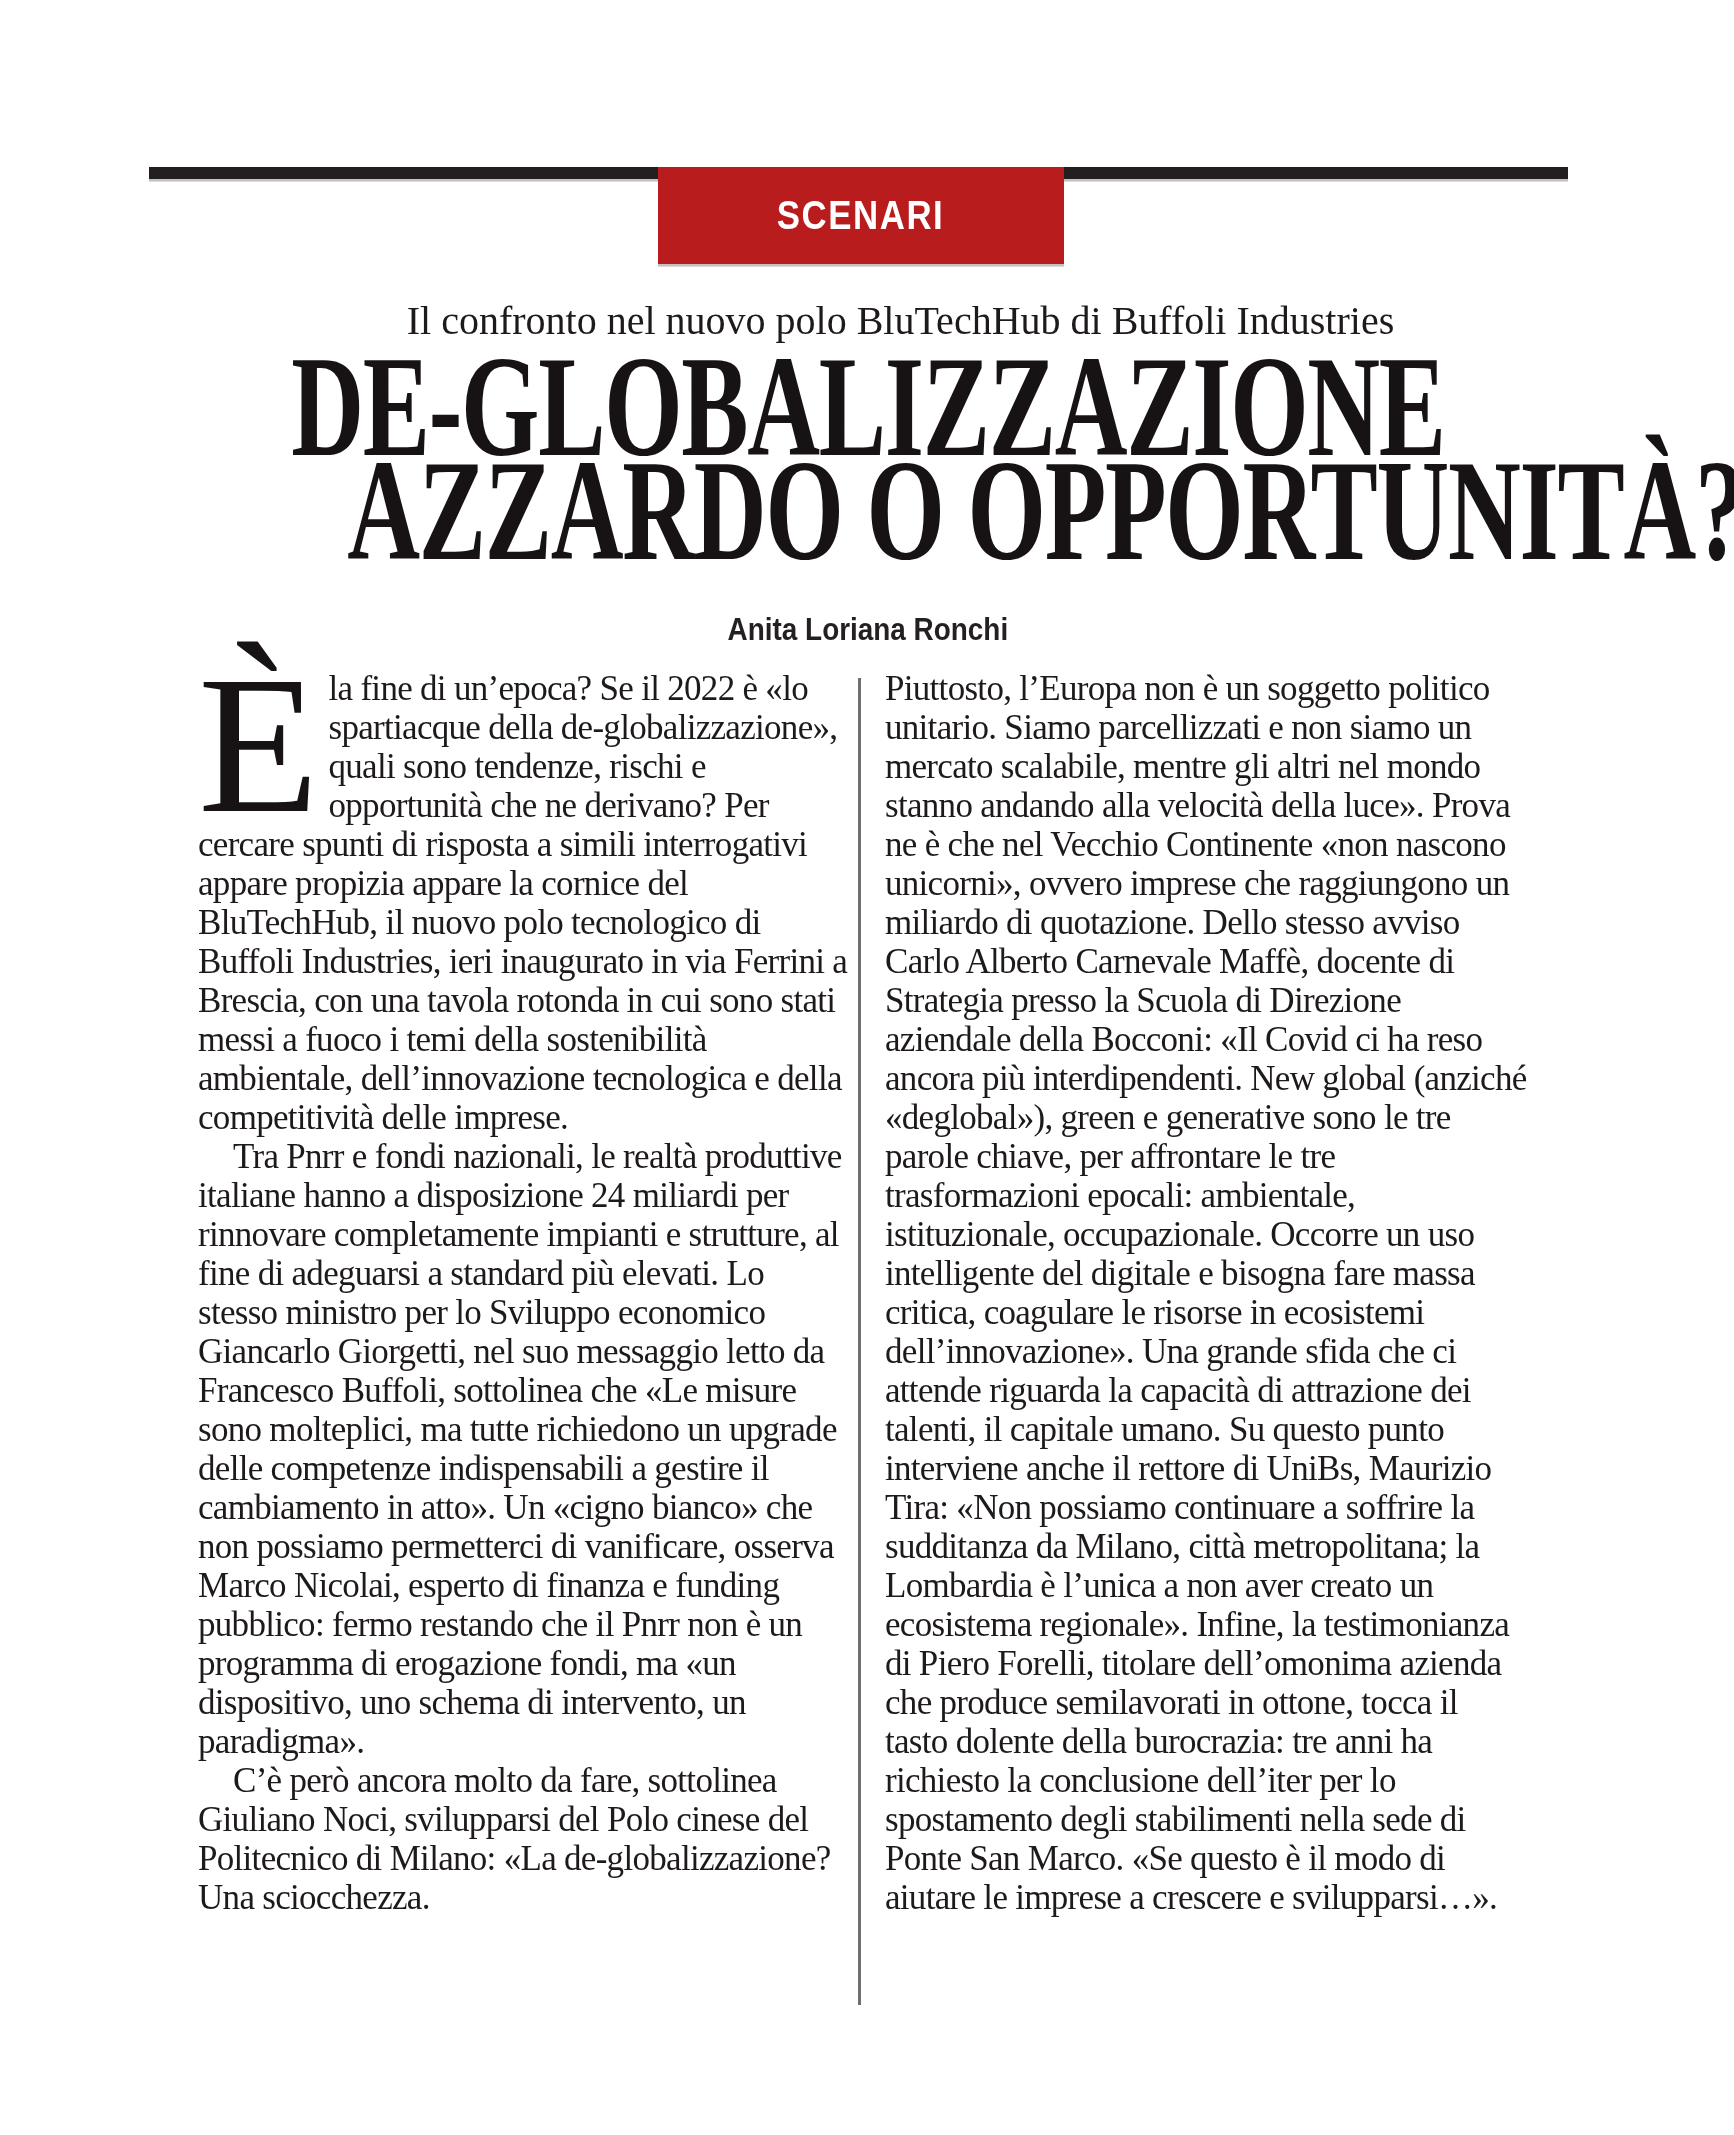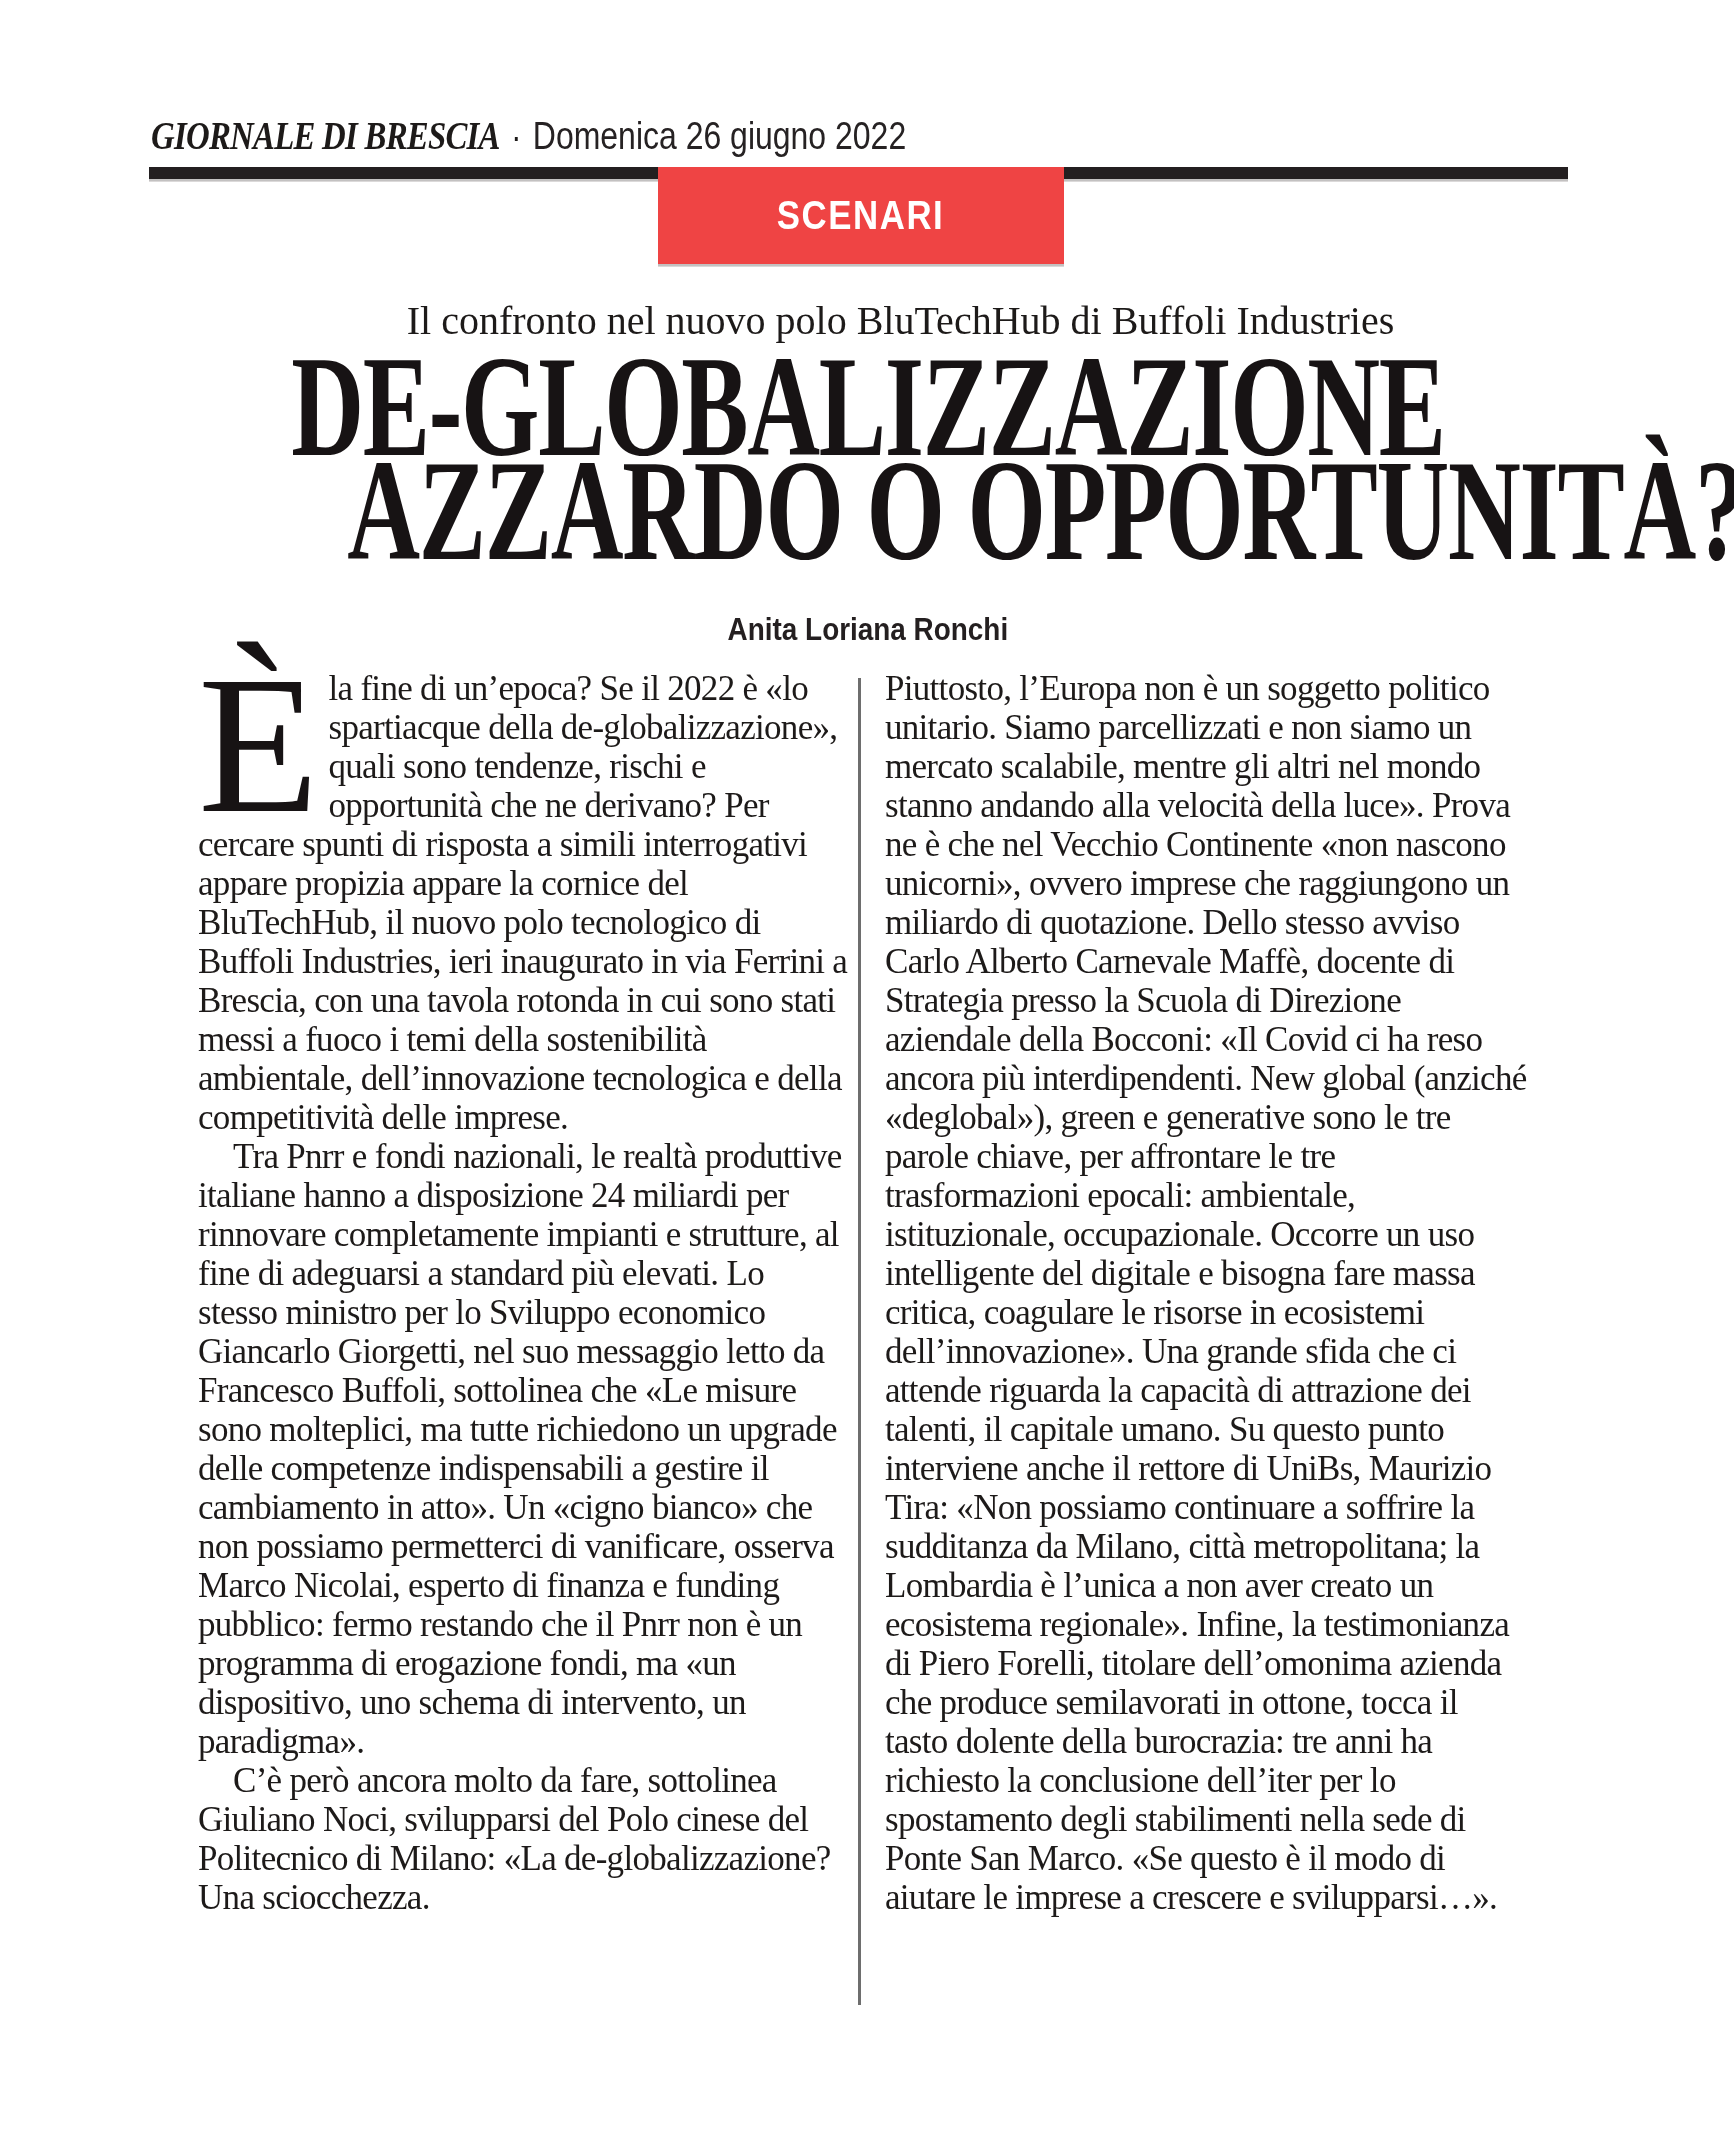--- a/index.html
+++ b/index.html
@@ -28,21 +28,21 @@
   .mast-sep{font-family:"Liberation Sans", sans-serif;font-size:37px;margin:0 14px;color:#1d1a19;}
   .mast-date{font-family:"Liberation Sans", sans-serif;font-size:39px;color:#262223;}
 
   
   .top-rule{
     position:absolute;left:149px;top:167px;width:1419px;height:12.3px;
     background:#231f20;box-shadow:0 2.6px 0 #c3c1c1;
   }
   .kicker-box{
     position:absolute;left:658px;top:167px;width:406px;height:97px;
-    background:#ef4444;box-shadow:0 2.6px 0 #c3c1c1;
+    background:#b91c1c;box-shadow:0 2.6px 0 #c3c1c1;
     display:flex;align-items:center;justify-content:center;
   }
   .kicker-label{
     font-family:"Liberation Sans", sans-serif;font-weight:bold;
     font-size:41px;color:#ffffff;letter-spacing:1.8px;
     display:inline-block;transform:scaleX(0.85);
   }
 
   
   .overline{
@@ -88,25 +88,20 @@
   .col-divider{
     position:absolute;left:858px;top:678px;width:2.6px;height:1327px;
     background:#6e6e6e;
   }
 </style>
 </head>
 <body>
 
 <div class="page">
 
-  <div class="masthead">
-    <span class="masthead-inner">
-      <span class="paper-name">GIORNALE DI BRESCIA</span><span class="mast-sep">·</span><span class="mast-date">Domenica 26 giugno 2022</span>
-    </span>
-  </div>
 
   <div class="top-rule"></div>
 
   <div class="kicker-box">
     <span class="kicker-label">SCENARI</span>
   </div>
 
   <div class="overline">Il confronto nel nuovo polo BluTechHub di Buffoli Industries</div>
 
   <div class="headline-line hl1">

